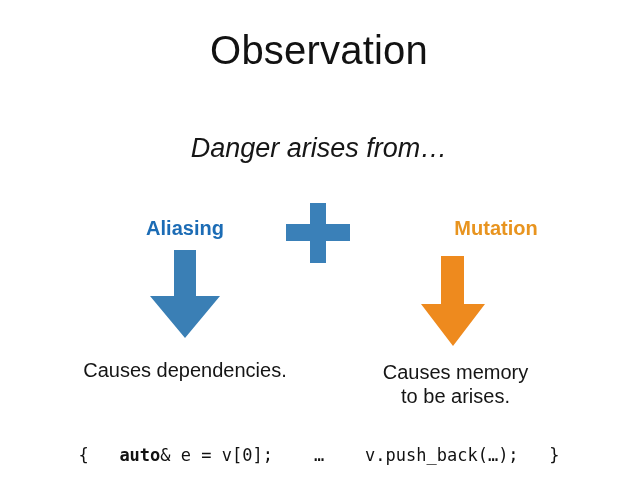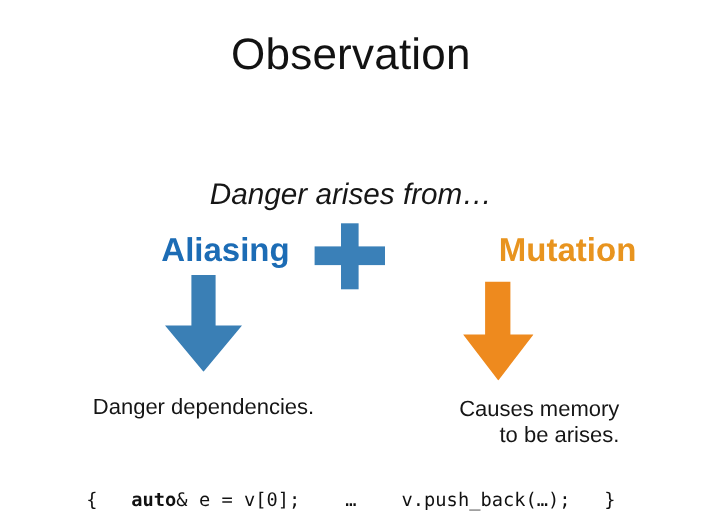--- a/index.html
+++ b/index.html
@@ -42,31 +42,29 @@
     left: 0;
     top: 132px;
     width: 638px;
     text-align: center;
     font-size: 27px;
     font-style: italic;
     font-weight: 400;
     color: #161616;
     line-height: 32px;
     white-space: nowrap;
-    margin-top: 28px;
   }
 
   
   .heading {
     position: absolute;
-    font-size: 30px;
+    font-size: 20px;
     font-weight: bold;
     line-height: 30px;
     white-space: nowrap;
-    padding-left: 20px;
   }
   .heading-aliasing {
     left: 0;
     top: 213px;
     width: 370px;
     text-align: center;
     color: #1c6cb5;
   }
   .heading-mutation {
     left: 296px;
@@ -135,21 +133,21 @@
     left: 10px;
     top: 358px;
     width: 350px;
     text-align: center;
     white-space: nowrap;
   }
   .caption-right {
     left: 348px;
     top: 360px;
     width: 215px;
-    text-align: right;
+    text-align: center;
   }
   .caption-right .line2 {
     display: block;
   }
 
   
   .code-line {
     position: absolute;
     left: 0;
     top: 428px;
@@ -189,21 +187,21 @@
       <polygon points="24,0 46,0 46,46 70,46 35,88 0,46 24,46" fill="#3a7fb5"></polygon>
     </svg>
   </div>
 
   <div class="arrow arrow-orange">
     <svg viewBox="0 0 64 90" preserveAspectRatio="none" aria-hidden="true">
       <polygon points="20,0 43,0 43,48 64,48 32,90 0,48 20,48" fill="#ee8a1e"></polygon>
     </svg>
   </div>
 
-  <div class="caption caption-left">Danger dependencies.</div>
+  <div class="caption caption-left">Causes dependencies.</div>
 
   <div class="caption caption-right">
     <span class="line1">Causes memory</span>
     <span class="line2">to be arises.</span>
   </div>
 
   <div class="code-line"><span>{</span><span>   </span><span class="kw">auto</span><span>&amp; e = v[0];</span><span>    </span><span>…</span><span>    </span><span>v.push_back(…);</span><span>   </span><span>}</span></div>
 
 </div>
 

